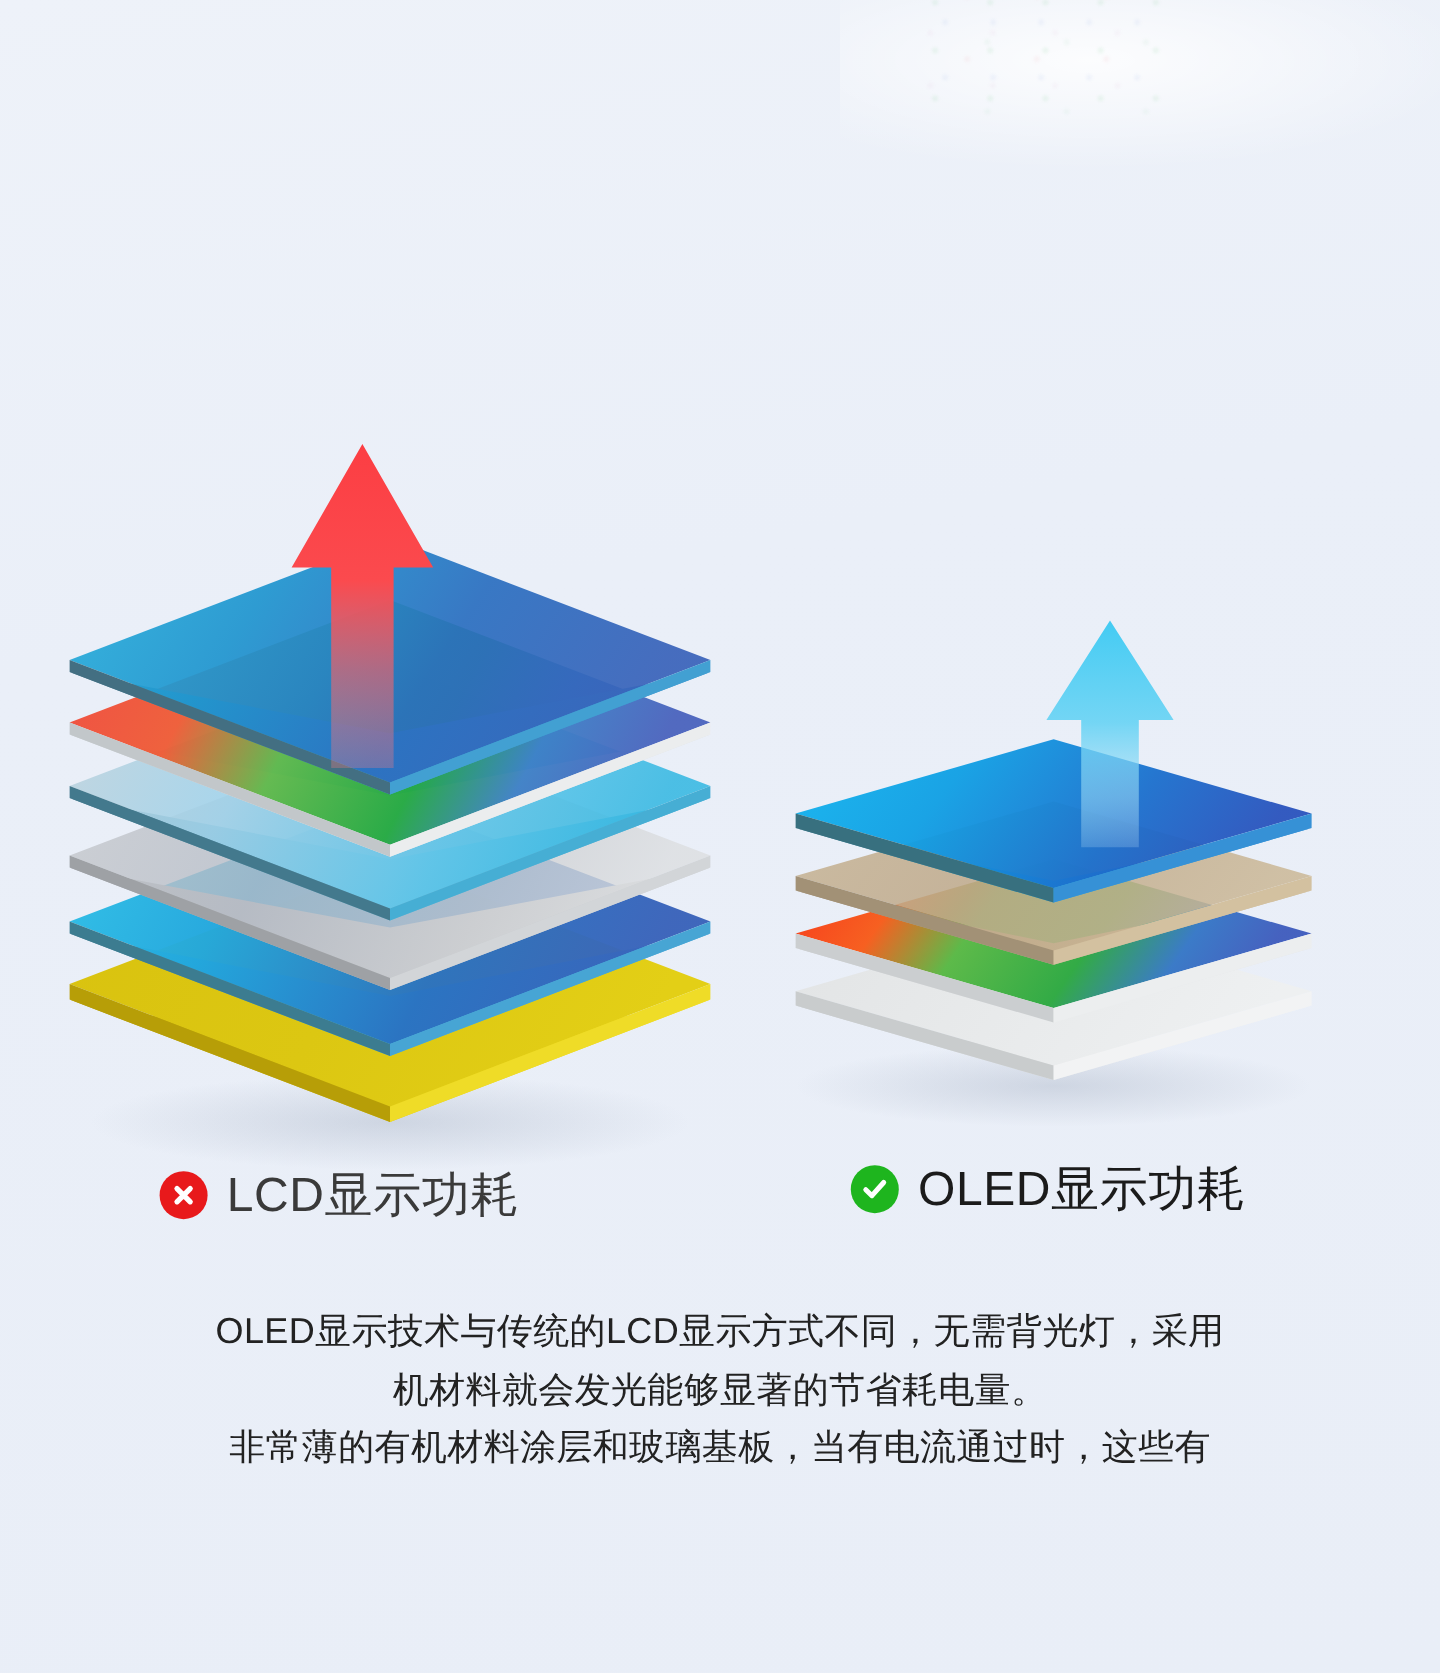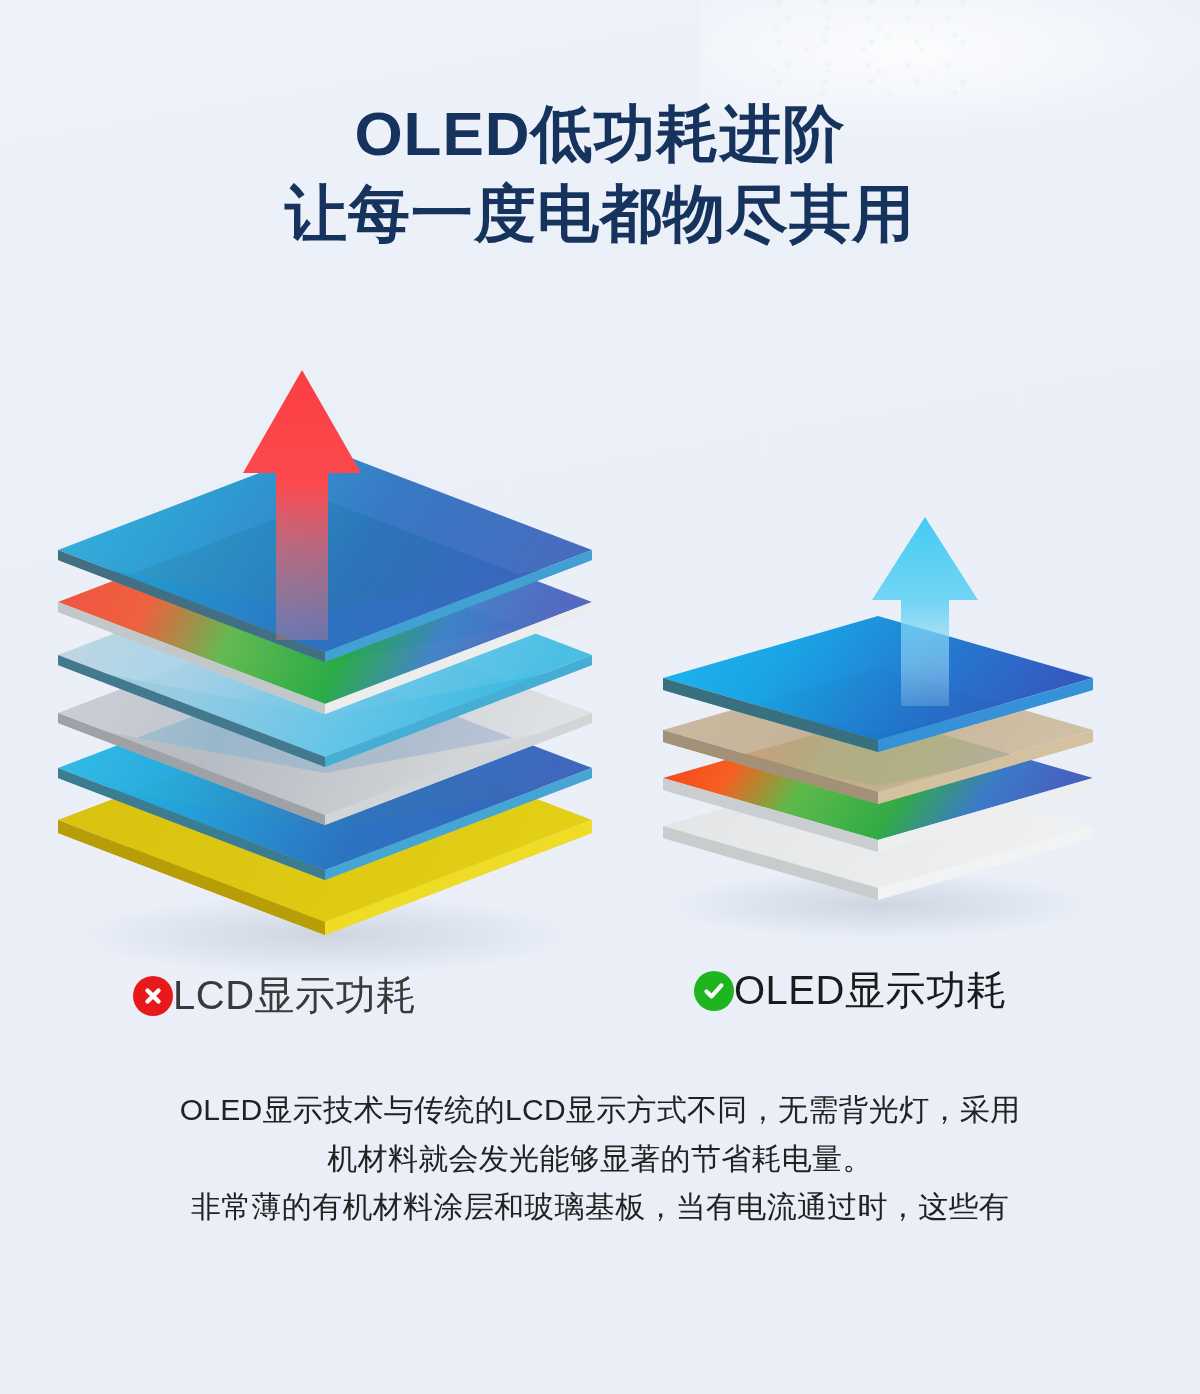--- a/index.html
+++ b/index.html
@@ -71,20 +71,21 @@
     left: 0; top: 0;
     width: 1200px; height: 1394px;
     pointer-events: none;
   }
 
   
   .caption {
     position: absolute;
     display: flex;
     align-items: center;
+    gap: 16px;
     user-select: none;
   }
   .caption .badge {
     width: 40px; height: 40px;
     border-radius: 50%;
     display:flex; align-items:center; justify-content:center;
     flex: 0 0 auto;
   }
   .caption .badge.bad  { background: #e8191b; }
   .caption .badge.good { background: #1eb51e; }
@@ -111,24 +112,20 @@
   .body-copy span { display:block; }
 </style>
 </head>
 <body>
 
 <div id="page">
 
   <div class="bg-wash"></div>
   <div class="bg-texture"></div>
 
-  <div class="heading">
-    <span class="l1">OLED低功耗进阶</span>
-    <span class="l2">让每一度电都物尽其用</span>
-  </div>
 
   <div class="stage">
 
     <svg width="1200" height="1394" viewBox="0 0 1200 1394" style="position:absolute;left:0;top:0;">
       <defs>
 
         <linearGradient id="lcdTop" x1="0" y1="0" x2="1" y2="0.25">
           <stop offset="0%" stop-color="#29b3dd"></stop>
           <stop offset="34%" stop-color="#2095cf"></stop>
           <stop offset="66%" stop-color="#2b6fc0"></stop>
@@ -360,21 +357,21 @@
 
   <div class="caption lcd" style="left:133px; top:968px;">
     <span class="badge bad">
       <svg width="24" height="24" viewBox="0 0 24 24" aria-hidden="true">
         <path d="M6.5 6.5 L17.5 17.5 M17.5 6.5 L6.5 17.5" stroke="#ffffff" stroke-width="4.4" stroke-linecap="round"></path>
       </svg>
     </span>
     <span class="label">LCD显示功耗</span>
   </div>
 
-  <div class="caption oled" style="left:694px; top:963px;">
+  <div class="caption oled" style="left:709px; top:963px;">
     <span class="badge good">
       <svg width="26" height="26" viewBox="0 0 26 26" aria-hidden="true">
         <path d="M5.5 13.4 L10.6 18.4 L20.4 7.4" stroke="#ffffff" stroke-width="4.2" fill="none" stroke-linecap="round" stroke-linejoin="round"></path>
       </svg>
     </span>
     <span class="label">OLED显示功耗</span>
   </div>
 
   <div class="body-copy">
     <span>OLED显示技术与传统的LCD显示方式不同，无需背光灯，采用</span>

